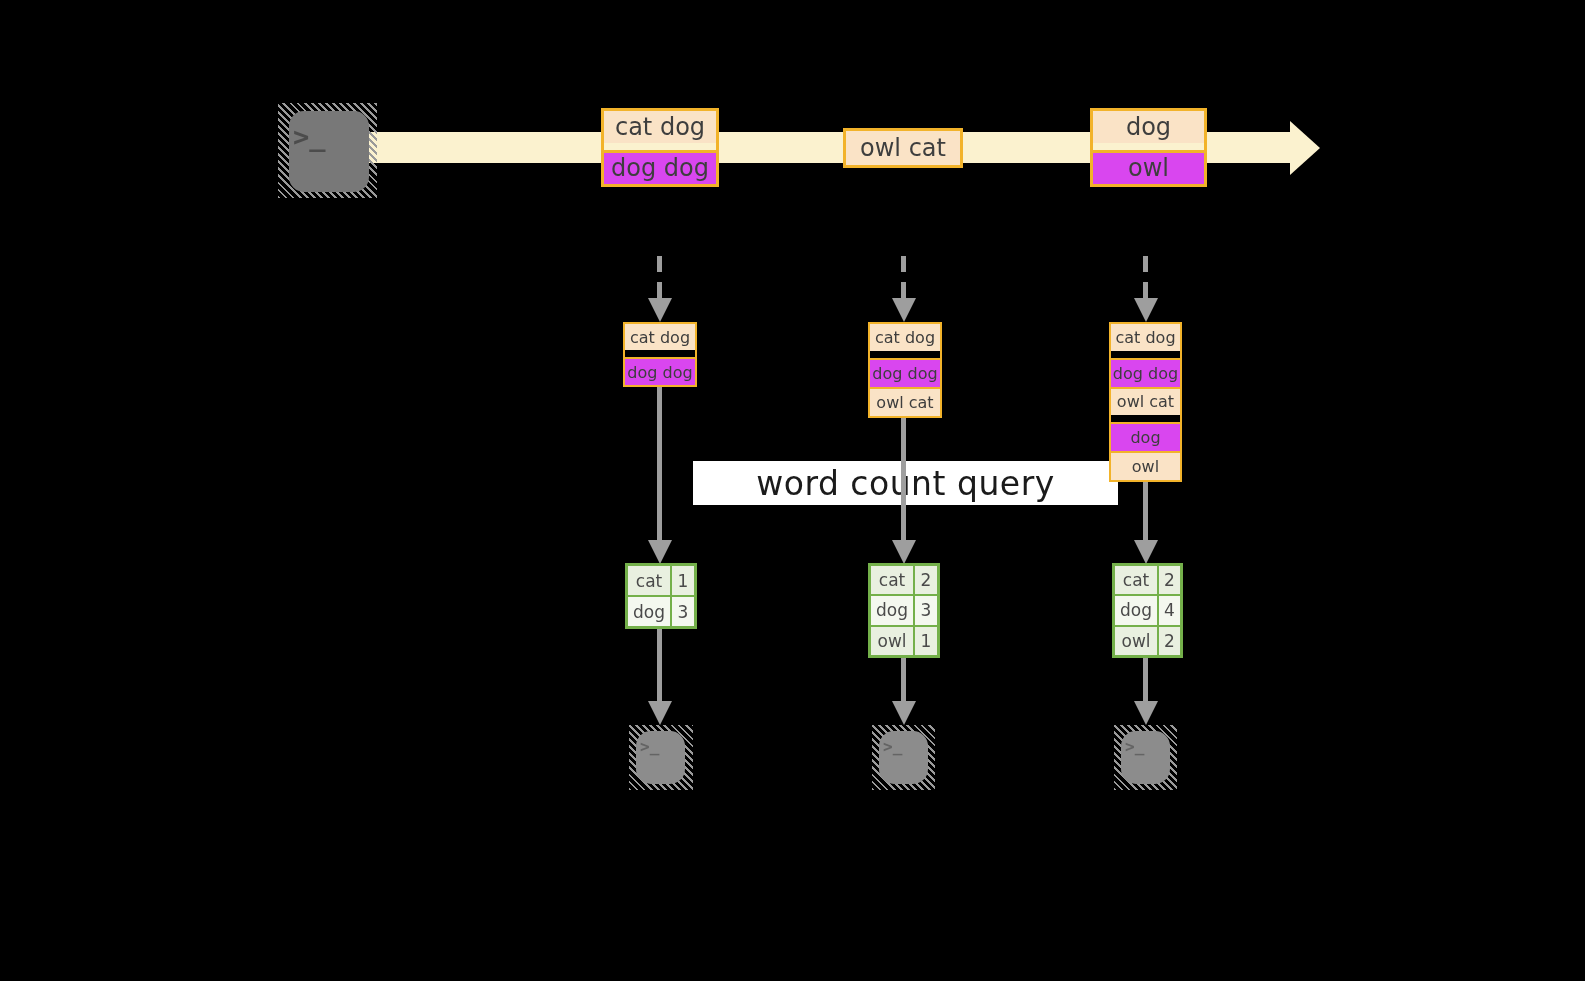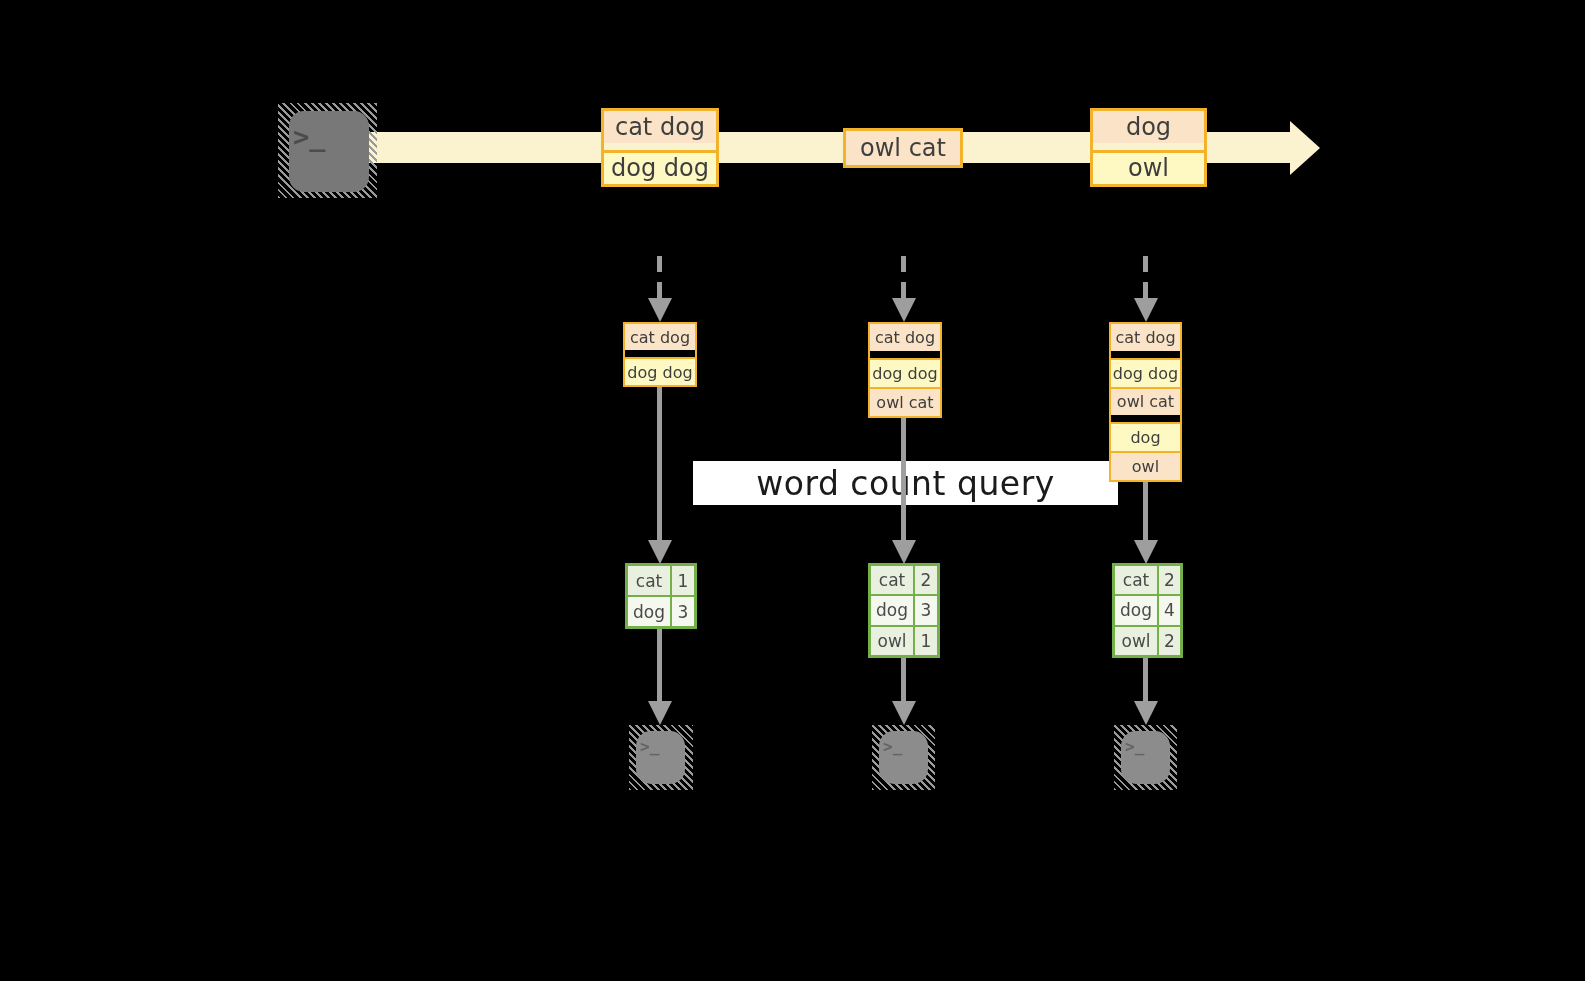--- a/index.html
+++ b/index.html
@@ -15,21 +15,21 @@
                border-bottom:27px solid transparent; border-left:30px solid #FBF2CF; z-index:1; }
 
   
   .obox { border:3px solid #F2B32A; display:flex; flex-direction:column; z-index:4;
           box-sizing:border-box; }
   .orow { flex:1; display:flex; align-items:center; justify-content:center;
           color:#3E3E3E; }
   .orow + .orow { border-top:3px solid #F2B32A; }
   .obox.thin, .obox.thin .orow + .orow { border-width:2px; }
   .peach { background:#FAE3C6; }
-  .cream { background:#fef9c3;margin-top:7px; }
+  .cream { background:#d946ef;margin-top:7px; }
   .big   { font-size:24px; }
   .small { font-size:16px; }
 
   
   .vline  { width:5px; background:#9E9E9E; z-index:3; }
   .vdash  { width:5px; z-index:3;
             background:repeating-linear-gradient(to bottom,#9E9E9E 0 16px,transparent 16px 26px); }
   .ahead  { width:0; height:0; border-left:12px solid transparent;
             border-right:12px solid transparent; border-top:24px solid #9E9E9E; z-index:3; }
 

